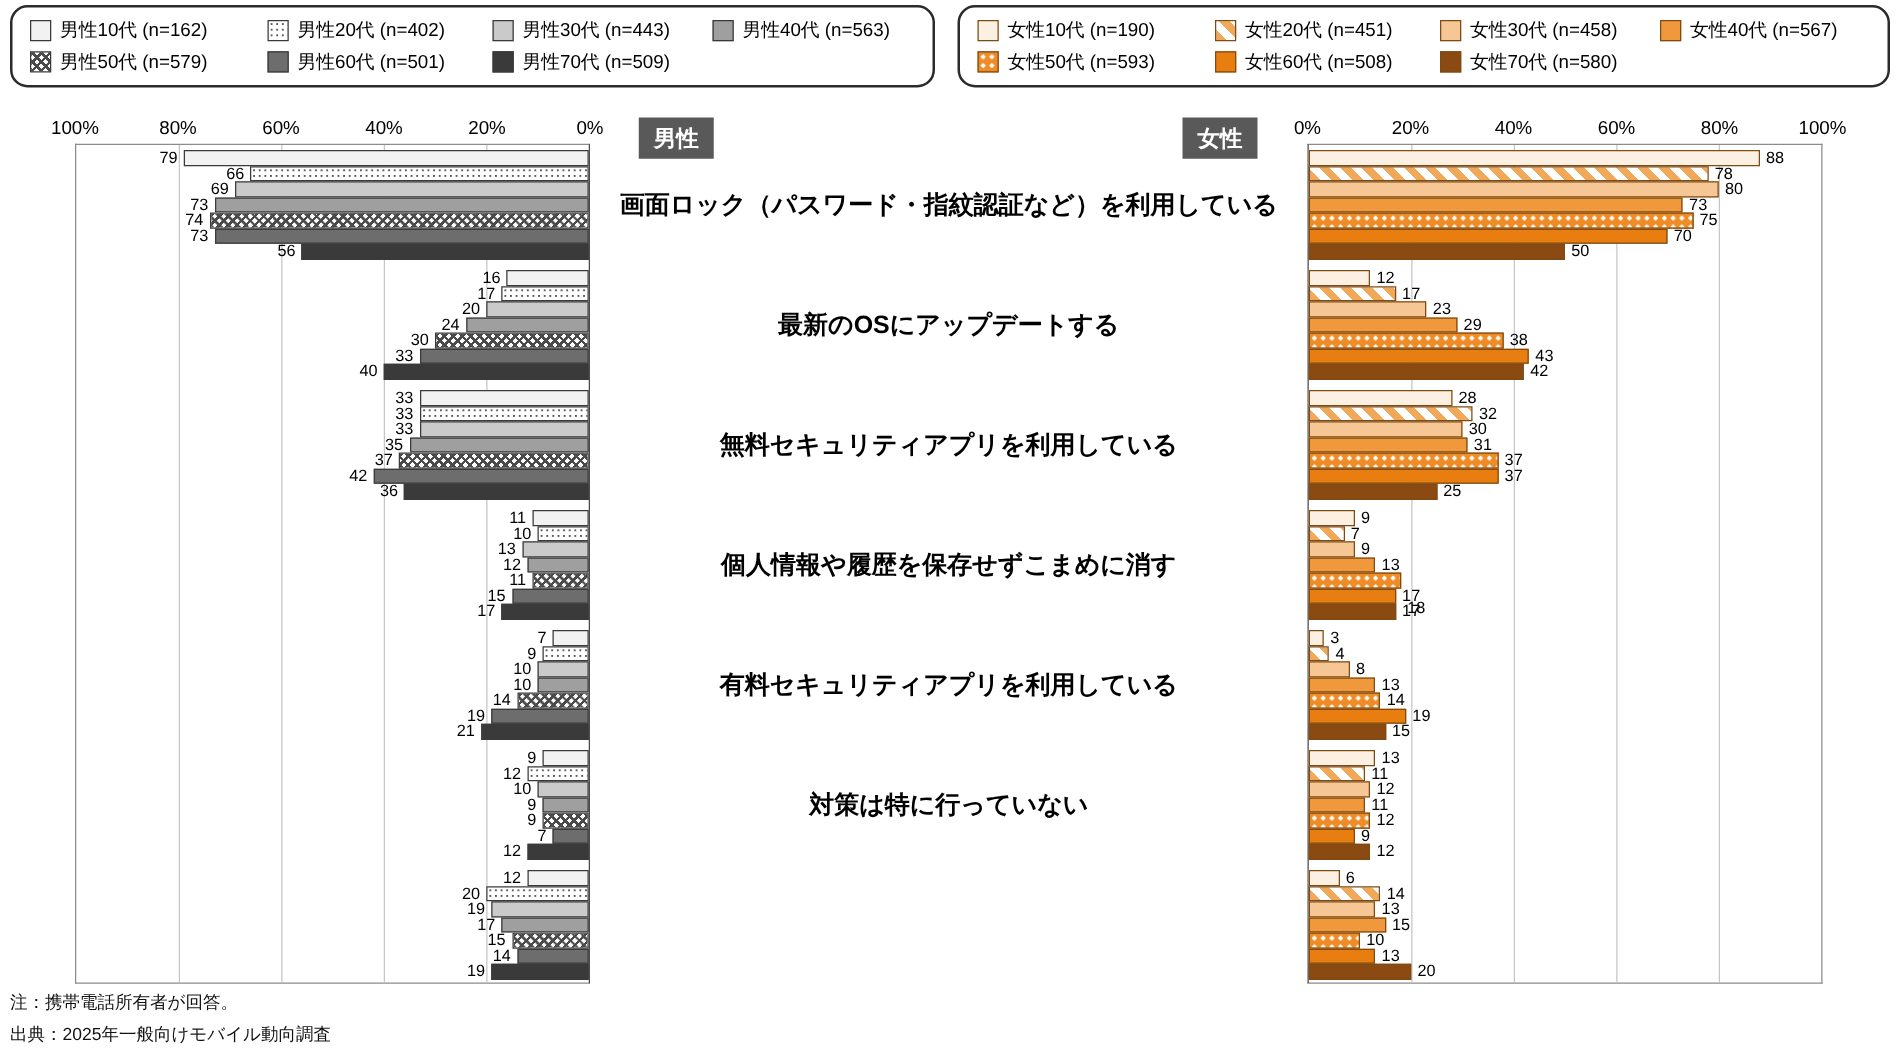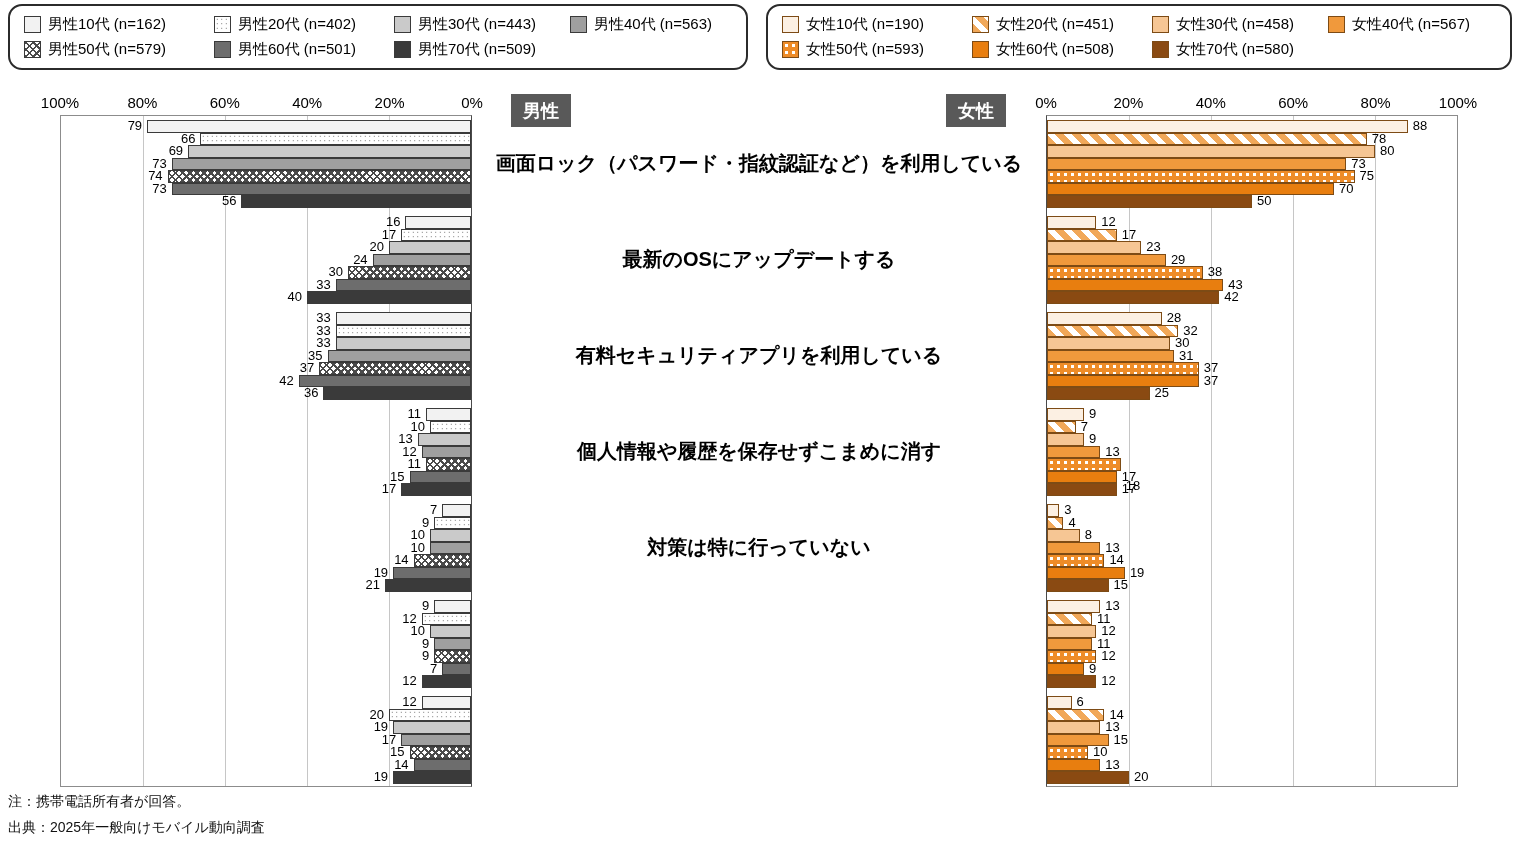--- a/index.html
+++ b/index.html
@@ -246,22 +246,23 @@
       <div class="bar sw-m70" style="top: 559px; width: 12%; right: 0px;"></div>
       <span class="bar-label" style="top: 559px; right: calc(12% + 5px);">12</span>
       <div class="bar sw-m70" style="top: 655px; width: 19%; right: 0px;"></div>
       <span class="bar-label" style="top: 655px; right: calc(19% + 5px);">19</span>
     </div>
 </div>
 
 <div id="center-labels">
     <div class="cat-label">画面ロック（パスワード・指紋認証など）を利用している</div>
     <div class="cat-label">最新のOSにアップデートする</div>
+    <div class="cat-label">無料セキュリティアプリを利用している</div>
+    <div class="cat-label">個人情報や履歴を保存せずこまめに消す</div>
     <div class="cat-label">有料セキュリティアプリを利用している</div>
-    <div class="cat-label">個人情報や履歴を保存せずこまめに消す</div>
     <div class="cat-label">対策は特に行っていない</div>
   </div>
 
 <div id="female-chart" class="chart">
   <div class="axis-row" id="female-axis">
       <span class="axis-tick" style="left: 0%;">0%</span>
       <span class="axis-tick" style="left: 20%;">20%</span>
       <span class="axis-tick" style="left: 40%;">40%</span>
       <span class="axis-tick" style="left: 60%;">60%</span>
       <span class="axis-tick" style="left: 80%;">80%</span>

